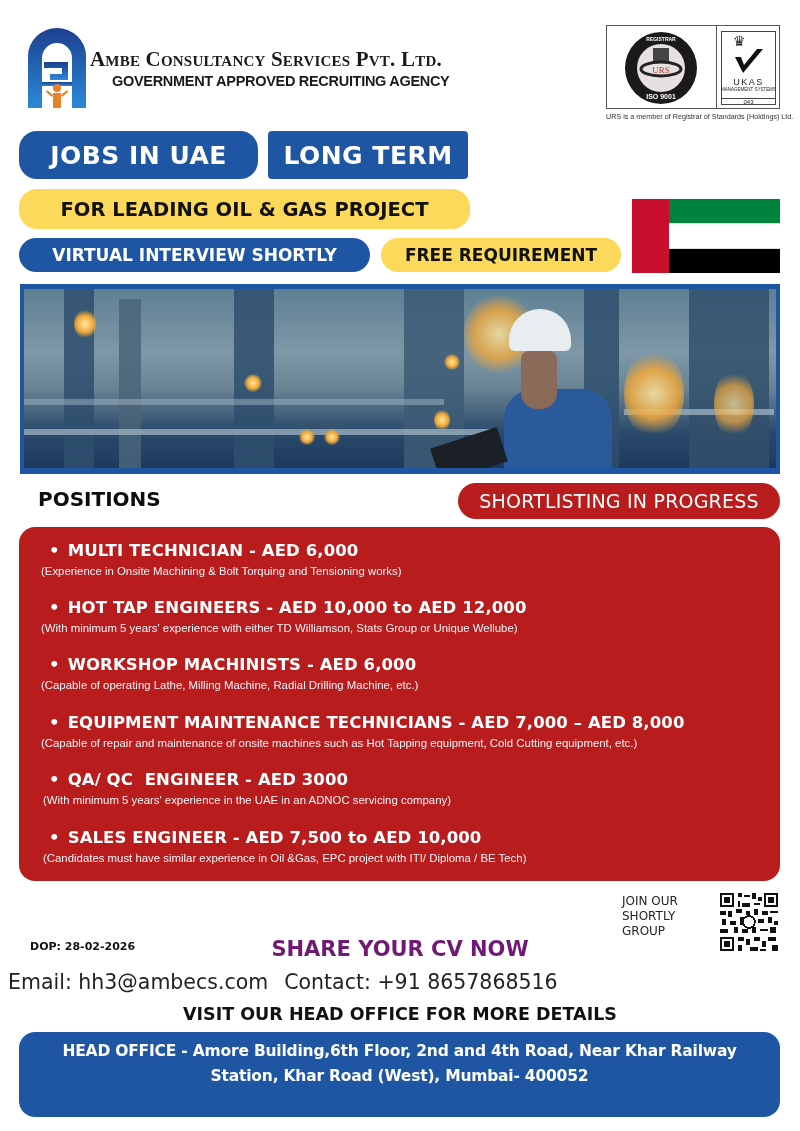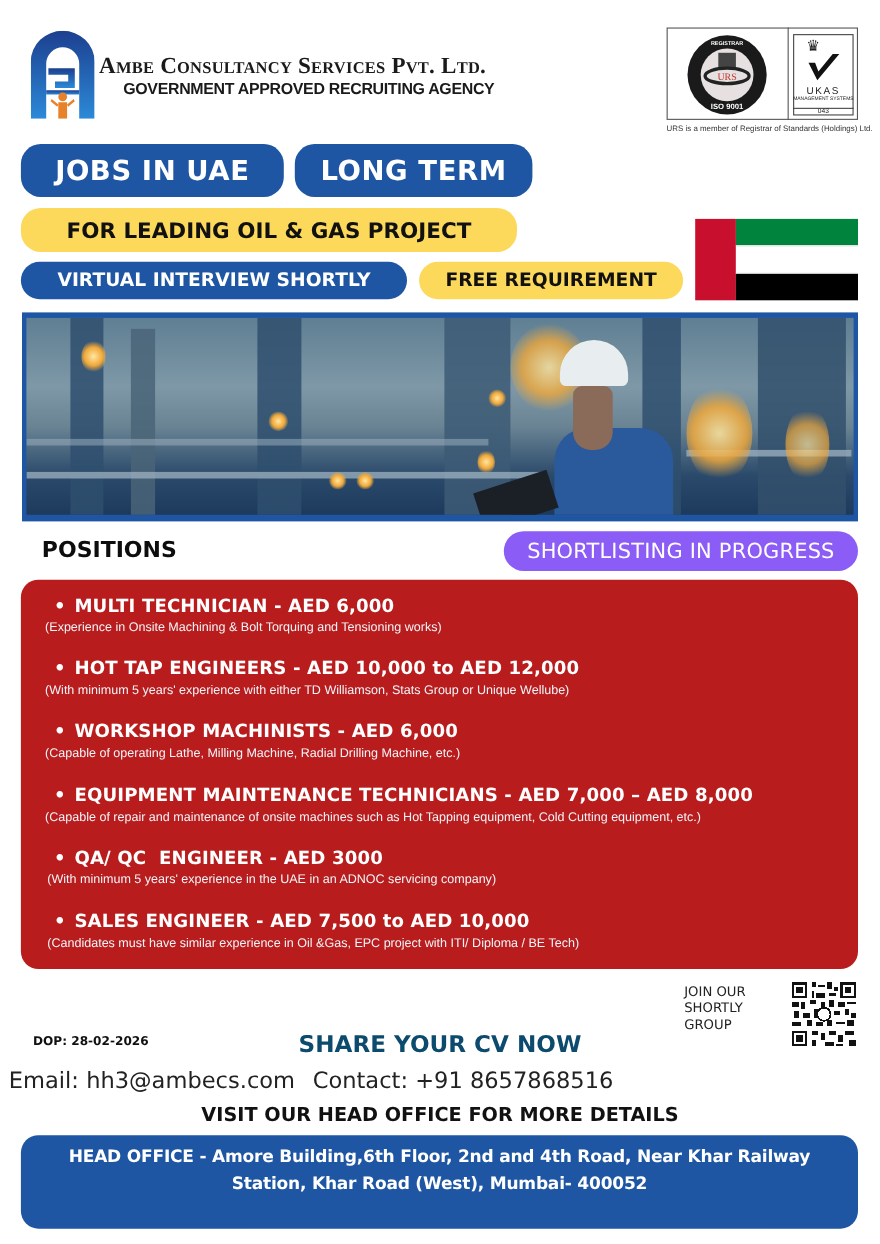--- a/index.html
+++ b/index.html
@@ -22,21 +22,21 @@
   .ukas-text { left: 721px; top: 77px; width: 55px; text-align: center; font-size: 9px; letter-spacing: 1.5px; color: #222; }
   .ukas-sub { left: 721px; top: 87px; width: 55px; text-align: center; font-size: 4.5px; line-height: 5px; color: #222; }
   .ukas-num { left: 721px; top: 98px; width: 55px; text-align: center; font-size: 6px; color: #222; border-top: 1px solid #444; }
   .cert-caption { left: 606px; top: 112px; width: 180px; font-family: Liberation Sans, sans-serif; font-size: 7.2px; color: #333; white-space: nowrap; }
 
   
   .pill { position: absolute; display: flex; align-items: center; justify-content: center; font-family: "DejaVu Sans", sans-serif; font-weight: bold; white-space: nowrap; }
   .pill.blue { background: #1e56a3; color: #fff; }
   .pill.yellow { background: #fcd95b; color: #111; }
   .p-jobs { left: 19px; top: 131px; width: 239px; height: 48px; border-radius: 18px; font-size: 25px; letter-spacing: 0.5px; }
-  .p-long { left: 268px; top: 131px; width: 216px; height: 48px; border-radius: 18px; font-size: 25px; letter-spacing: 0.5px; text-align: right; }
+  .p-long { left: 268px; top: 131px; width: 200px; height: 48px; border-radius: 4px; font-size: 25px; letter-spacing: 0.5px; text-align: right; }
   .p-oil { left: 19px; top: 189px; width: 451px; height: 40px; border-radius: 18px; font-size: 19.5px; }
   .p-virtual { left: 19px; top: 238px; width: 351px; height: 34px; border-radius: 17px; font-size: 17px; }
   .p-free { left: 381px; top: 238px; width: 240px; height: 34px; border-radius: 17px; font-size: 17px; }
 
   
   .flag { left: 632px; top: 199px; width: 148px; height: 74px; display: flex; }
   .flag-red { width: 37px; height: 100%; background: #c8102e; }
   .flag-stripes { flex: 1; display: flex; flex-direction: column; }
   .flag-stripes div { flex: 1; }
   .fs-green { background: #00843d; }
@@ -50,33 +50,33 @@
   .photo .structure { position: absolute; background: #2f4f6f; opacity: 0.85; }
   .photo .glow { position: absolute; border-radius: 50%; background: radial-gradient(circle, #ffe7a0 0%, #f0a83a 45%, rgba(240,168,58,0) 75%); }
   .photo .rail { position: absolute; height: 6px; background: #9fb3c2; opacity: 0.75; }
   .worker-helmet { position: absolute; left: 485px; top: 20px; width: 62px; height: 42px; border-radius: 32px 32px 6px 6px; background: #e8eef0; }
   .worker-face { position: absolute; left: 497px; top: 62px; width: 36px; height: 58px; border-radius: 8px 8px 16px 16px; background: #8a6a58; }
   .worker-body { position: absolute; left: 480px; top: 100px; width: 108px; height: 90px; border-radius: 30px 30px 0 0; background: #2a5a9b; }
   .worker-tablet { position: absolute; left: 410px; top: 148px; width: 70px; height: 36px; background: #1b1f26; transform: rotate(-18deg); }
 
   
   .positions-title { left: 38px; top: 487px; font-family: "DejaVu Sans", sans-serif; font-weight: bold; font-size: 20px; color: #0d0d0d; }
-  .shortlist-pill { left: 458px; top: 483px; width: 322px; height: 36px; border-radius: 18px; background: #8b5cf6; color: #fff; font-family: "DejaVu Sans", sans-serif; font-size: 19px; display: flex; align-items: center; justify-content: center; white-space: nowrap; letter-spacing: 0.2px; }
+  .shortlist-pill { left: 458px; top: 483px; width: 322px; height: 36px; border-radius: 18px; background: #b91c1c; color: #fff; font-family: "DejaVu Sans", sans-serif; font-size: 19px; display: flex; align-items: center; justify-content: center; white-space: nowrap; letter-spacing: 0.2px; }
 
   .jobs-box { left: 19px; top: 527px; width: 761px; height: 354px; background: #b91c1c; border-radius: 16px; }
   .job { position: absolute; left: 0; color: #fff; }
   .job-title { position: absolute; left: 30px; font-family: "DejaVu Sans", sans-serif; font-weight: bold; font-size: 16.5px; white-space: nowrap; letter-spacing: 0.1px; }
   .job-title .bullet { display: inline-block; margin-right: 8px; }
   .job-desc { position: absolute; left: 22px; font-family: "Liberation Sans", sans-serif; font-size: 11.4px; white-space: nowrap; color: #f2f5fa; }
 
   
   .dop { left: 30px; top: 940px; font-family: "DejaVu Sans", sans-serif; font-weight: bold; font-size: 11px; color: #111; }
   .join-text { left: 622px; top: 894px; font-family: "DejaVu Sans", sans-serif; font-size: 12px; line-height: 15px; color: #222; }
   .qr { left: 718px; top: 891px; width: 62px; height: 62px; }
-  .share { left: 0; top: 937px; width: 800px; text-align: center; font-family: "DejaVu Sans", sans-serif; font-weight: bold; font-size: 21px; color: #0c4a6e; }
+  .share { left: 0; top: 937px; width: 800px; text-align: center; font-family: "DejaVu Sans", sans-serif; font-weight: bold; font-size: 21px; color: #701a75; }
   .contact { left: 0; top: 970px; width: 660px; text-align: left; font-family: "DejaVu Sans", sans-serif; font-size: 20.5px; color: #222; white-space: nowrap; }
   .contact span { margin: 0 8px; }
   .visit { left: 0; top: 1004px; width: 800px; text-align: center; font-family: "DejaVu Sans", sans-serif; font-weight: bold; font-size: 17.5px; color: #111; }
 
   .office-box { left: 19px; top: 1032px; width: 761px; height: 85px; background: #1e56a3; border-radius: 16px; color: #fff; font-family: "DejaVu Sans", sans-serif; font-weight: bold; font-size: 15.5px; line-height: 25px; text-align: center; padding-top: 7px; letter-spacing: -0.2px; }
   .office-box div { white-space: nowrap; }
 </style>
 </head>
 <body>
 

